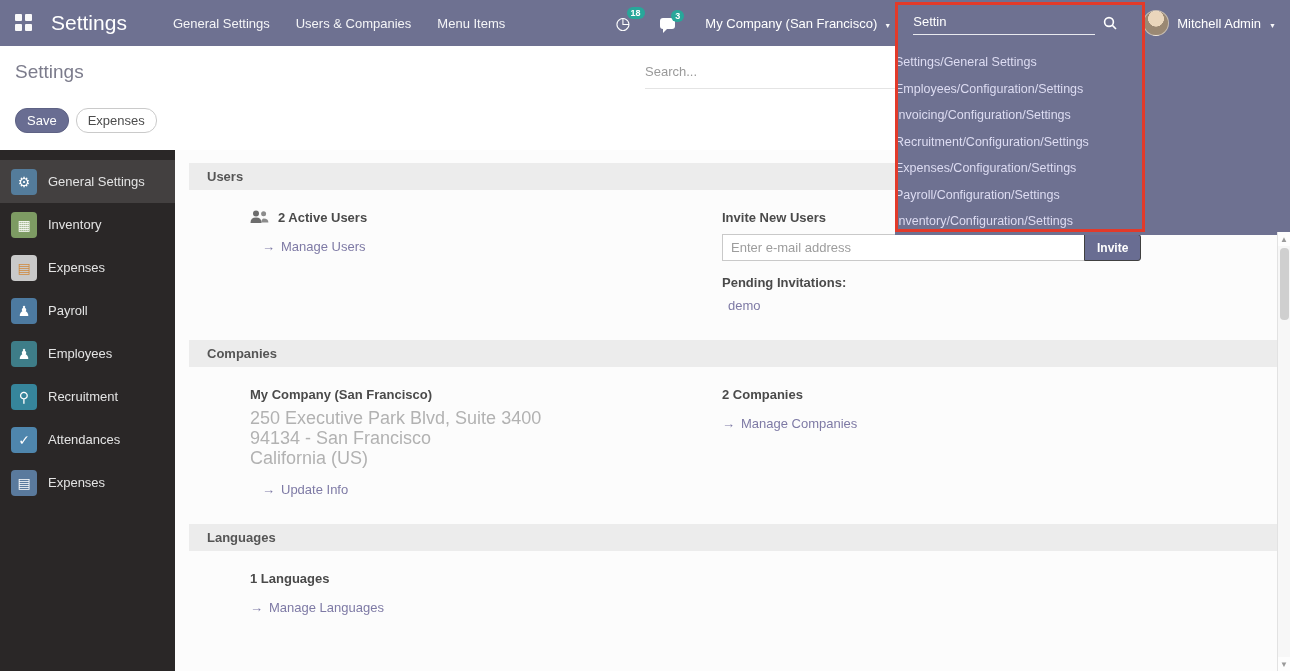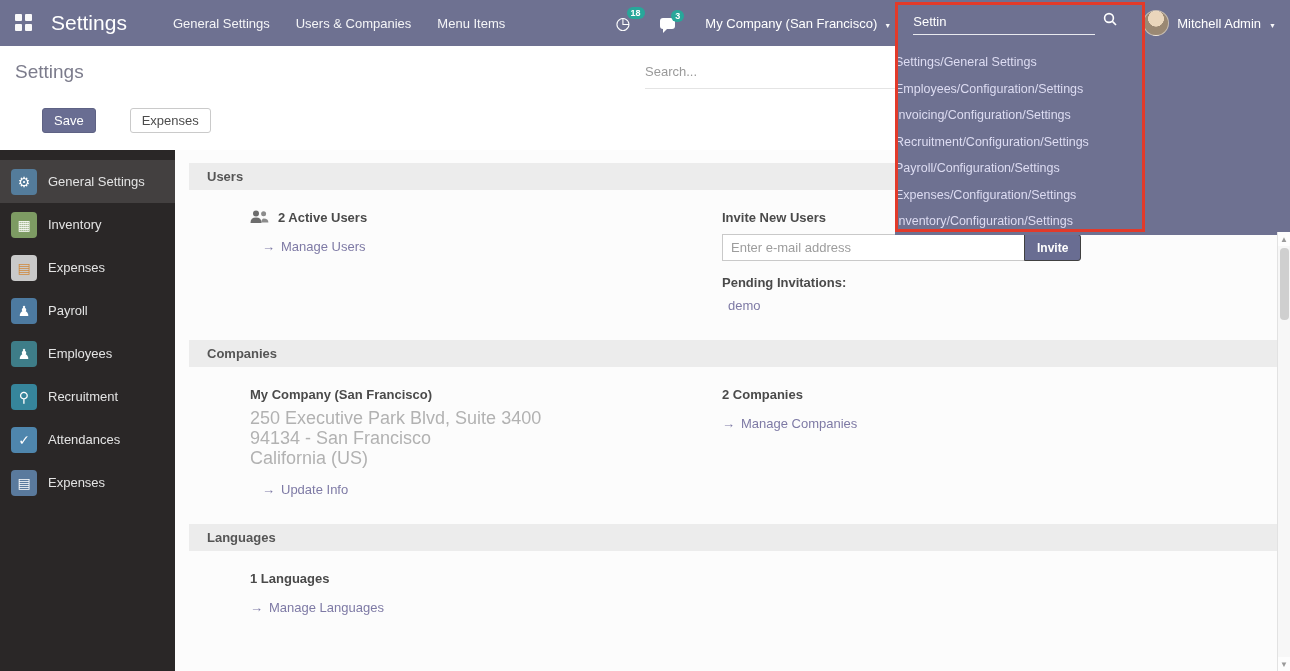--- a/index.html
+++ b/index.html
@@ -21,21 +21,21 @@
   .nav-right{margin-left:auto;display:flex;align-items:center;}
   .icon-btn{position:relative;margin-right:30px;cursor:pointer;display:flex;align-items:center;}
   .clock-glyph{font-size:17px;line-height:1;}
   .badge{position:absolute;top:-8px;left:11px;background:var(--badge);border-radius:8px;
     font-size:9px;padding:1px 4px;font-weight:bold;color:#fff;}
   .bubble{width:15px;height:11px;background:#fff;border-radius:3px;position:relative;}
   .bubble::after{content:"";position:absolute;left:3px;bottom:-4px;
     border:3px solid transparent;border-top-color:#fff;border-left-color:#fff;}
   .company{font-size:13px;margin-right:22px;display:flex;align-items:center;gap:7px;cursor:pointer;white-space:nowrap;}
   .caret::before{content:"▼";font-size:7px;opacity:.95;}
-  .nav-search{width:220px;margin-right:10px;position:relative;z-index:70;display:flex;}
+  .nav-search{width:220px;margin-right:10px;position:relative;z-index:70;display:flex;align-items:center;}
   .nav-search input{background:transparent;border:none;outline:none;color:#fff;font-size:13px;
     width:182px;border-bottom:1px solid rgba(255,255,255,.85);padding:2px 0 5px;}
   .nav-search svg{margin-left:8px;}
   .user{display:flex;align-items:center;gap:8px;margin-right:14px;cursor:pointer;white-space:nowrap;}
   .avatar{width:26px;height:26px;border-radius:50%;flex:none;
     background:radial-gradient(circle at 50% 32%,#ead6bc 0 38%,#9a8873 40% 100%);
     border:1px solid rgba(255,255,255,.45);}
   .user-name{font-size:13px;}
 
   
@@ -43,21 +43,21 @@
     z-index:60;padding-top:3px;}
   .search-panel .result{height:26.5px;line-height:26.5px;font-size:12.5px;
     color:#dddcf2;cursor:pointer;white-space:nowrap;}
   .red-box{position:absolute;left:895px;top:2px;width:250px;height:230px;
     border:3px solid var(--highlight);z-index:90;pointer-events:none;}
 
   
   .control-panel{position:absolute;top:46px;left:0;right:0;height:104px;background:#fff;}
   .page-title{position:absolute;left:15px;top:15px;font-size:19px;color:#7c7c8c;}
   .btns{position:absolute;left:15px;top:62px;display:flex;gap:7px;}
-  .btn{font-size:13px;padding:4px 11px;border-radius:3px;cursor:pointer;border:1px solid transparent;margin-left:27px;}
+  .btn{font-size:13px;padding:4px 11px;border-radius:12px;cursor:pointer;border:1px solid transparent;}
   .btn-primary{background:var(--accent);color:#fff;border-color:#5e6284;}
   .btn-default{background:#fff;color:#4c4c4c;border-color:#cacaca;}
   .cp-search{position:absolute;left:645px;top:16px;width:250px;}
   .cp-search input{border:none;border-bottom:1px solid #e4e4e4;width:100%;font-size:13px;
     color:#555;padding:2px 0 9px;outline:none;background:transparent;}
   .cp-search input::placeholder{color:#9a9a9a;}
 
   
   .main{position:absolute;top:150px;left:0;right:0;bottom:0;display:flex;}
   .sidebar{width:175px;background:var(--sidebar);padding-top:10px;flex:none;}
@@ -74,21 +74,21 @@
   .section-header{background:#ececec;height:27px;line-height:27px;padding-left:18px;
     font-size:13px;font-weight:bold;color:#555;}
   .section-body{display:flex;padding:20px 0 26px;}
   .col-left{width:533px;flex:none;padding-left:61px;}
   .col-right{flex:1;}
   .bold-label{font-size:13px;font-weight:bold;color:#4a4a4a;}
   .link{color:var(--link);font-size:13px;cursor:pointer;display:inline-flex;align-items:center;gap:6px;text-decoration:none;}
   .arrow::before{content:"→";font-size:13px;}
   .users-row{display:flex;align-items:flex-start;gap:9px;}
   .invite-row{display:flex;margin-top:9px;margin-bottom:14px;}
-  .invite-input{width:302px;height:27px;border:1px solid #c9c9c9;border-right:none;
+  .invite-input{width:362px;height:27px;border:1px solid #c9c9c9;border-right:none;
     padding:0 8px;font-size:13px;color:#555;outline:none;background:#fff;}
   .invite-input::placeholder{color:#9d9d9d;}
   .invite-btn{height:27px;padding:0 12px;background:var(--accent);color:#fff;font-size:12px;
     font-weight:bold;border:1px solid #404040;border-radius:0 3px 3px 0;cursor:pointer;}
   .muted{color:#b2b2b2;font-size:18px;line-height:20px;}
   .mt6{margin-top:6px;} .mt12{margin-top:12px;text-decoration:underline;} .ml12{margin-left:12px;} .ml6{margin-left:6px;}
 
   
   .scrollbar{position:absolute;right:0;top:232px;bottom:0;width:13px;background:#f7f7f7;
     border-left:1px solid #e2e2e2;z-index:80;display:flex;flex-direction:column;align-items:center;}
@@ -139,22 +139,22 @@
       <span class="caret"></span>
     </div>
   </div>
 </div>
 
 <div class="search-panel">
   <div class="result">Settings/General Settings</div>
   <div class="result">Employees/Configuration/Settings</div>
   <div class="result">Invoicing/Configuration/Settings</div>
   <div class="result">Recruitment/Configuration/Settings</div>
+  <div class="result">Expenses/Configuration/Settings</div>
   <div class="result">Payroll/Configuration/Settings</div>
-  <div class="result">Expenses/Configuration/Settings</div>
   <div class="result">Inventory/Configuration/Settings</div>
 </div>
 <div class="red-box"></div>
 
 <div class="control-panel">
   <div class="page-title">Settings</div>
   <div class="btns">
     <button class="btn btn-primary">Save</button>
     <button class="btn btn-default">Expenses</button>
   </div>

